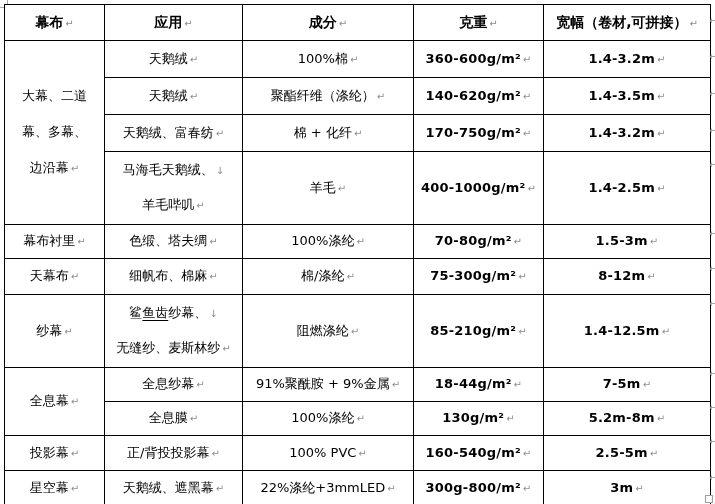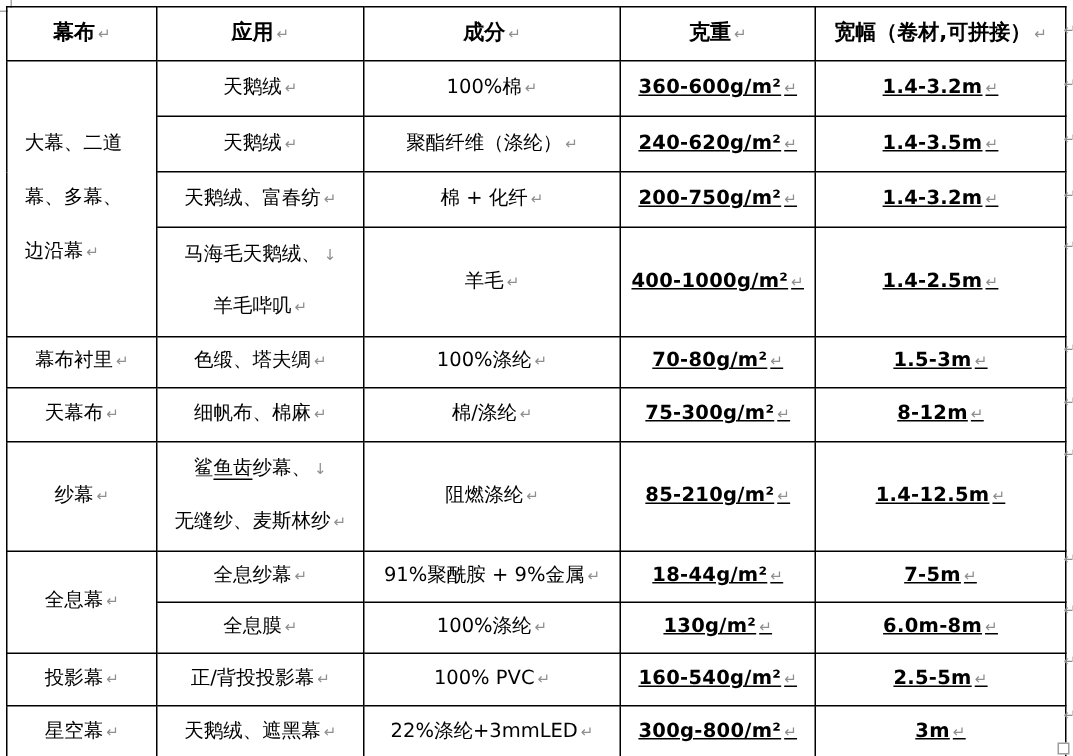--- a/index.html
+++ b/index.html
@@ -15,24 +15,24 @@
     border-collapse:collapse; table-layout:fixed; width:706px;
   }
   td {
     border:1px solid #000000;
     text-align:center; vertical-align:middle;
     font-size:13px; line-height:1.25;
     padding:1px 2px; overflow:hidden;
     background:#ffffff;
   }
   tr.hdr td { font-weight:bold; font-size:14px;margin-top:40px; }
-  td.num { font-weight:bold; letter-spacing:0.2px;text-decoration:underline; }
+  td.num { font-weight:bold; letter-spacing:0.2px; }
 
   .mk { color:#8f8f8f; font-size:10px; font-weight:normal; margin-left:2px; vertical-align:baseline; }
-  .wrap5 { width:76px; margin:0 auto; line-height:36px; text-align:left; }
+  .wrap5 { width:76px; margin:0 auto; line-height:36px; text-align:center; }
   .twol .line { line-height:34px; white-space:nowrap; }
   .sq {
     text-decoration-line:underline;
     text-decoration-style:wavy;
     text-decoration-color:#ff0000;
     text-decoration-thickness:1px;
     text-underline-offset:3px;
     text-decoration:underline;
   }
 
@@ -78,28 +78,28 @@
       </td>
       <td><span>天鹅绒</span><span class="mk">↵</span></td>
       <td><span>100%棉</span><span class="mk">↵</span></td>
       <td class="num"><span>360-600g/m²</span><span class="mk">↵</span></td>
       <td class="num"><span>1.4-3.2m</span><span class="mk">↵</span></td>
     </tr>
 
     <tr style="height:37px">
       <td><span>天鹅绒</span><span class="mk">↵</span></td>
       <td><span>聚酯纤维（涤纶）</span><span class="mk">↵</span></td>
-      <td class="num"><span>240-620g/m²</span><span class="mk">↵</span></td>
+      <td class="num"><span>140-620g/m²</span><span class="mk">↵</span></td>
       <td class="num"><span>1.4-3.5m</span><span class="mk">↵</span></td>
     </tr>
 
     <tr style="height:37px">
       <td><span>天鹅绒、富春纺</span><span class="mk">↵</span></td>
       <td><span>棉 + 化纤</span><span class="mk">↵</span></td>
-      <td class="num"><span>200-750g/m²</span><span class="mk">↵</span></td>
+      <td class="num"><span>170-750g/m²</span><span class="mk">↵</span></td>
       <td class="num"><span>1.4-3.2m</span><span class="mk">↵</span></td>
     </tr>
 
     <tr style="height:67px">
       <td class="twol">
         <div class="line"><span>马海毛天鹅绒、</span><span class="mk">↓</span></div>
         <div class="line"><span>羊毛哔叽</span><span class="mk">↵</span></div>
       </td>
       <td><span>羊毛</span><span class="mk">↵</span></td>
       <td class="num"><span>400-1000g/m²</span><span class="mk">↵</span></td>
@@ -138,21 +138,21 @@
       <td><span>全息纱幕</span><span class="mk">↵</span></td>
       <td><span>91%聚酰胺 + 9%金属</span><span class="mk">↵</span></td>
       <td class="num"><span>18-44g/m²</span><span class="mk">↵</span></td>
       <td class="num"><span>7-5m</span><span class="mk">↵</span></td>
     </tr>
 
     <tr style="height:34px">
       <td><span>全息膜</span><span class="mk">↵</span></td>
       <td><span>100%涤纶</span><span class="mk">↵</span></td>
       <td class="num"><span>130g/m²</span><span class="mk">↵</span></td>
-      <td class="num"><span>6.0m-8m</span><span class="mk">↵</span></td>
+      <td class="num"><span>5.2m-8m</span><span class="mk">↵</span></td>
     </tr>
 
     <tr style="height:35px">
       <td><span>投影幕</span><span class="mk">↵</span></td>
       <td><span>正/背投投影幕</span><span class="mk">↵</span></td>
       <td><span>100% PVC</span><span class="mk">↵</span></td>
       <td class="num"><span>160-540g/m²</span><span class="mk">↵</span></td>
       <td class="num"><span>2.5-5m</span><span class="mk">↵</span></td>
     </tr>
 

